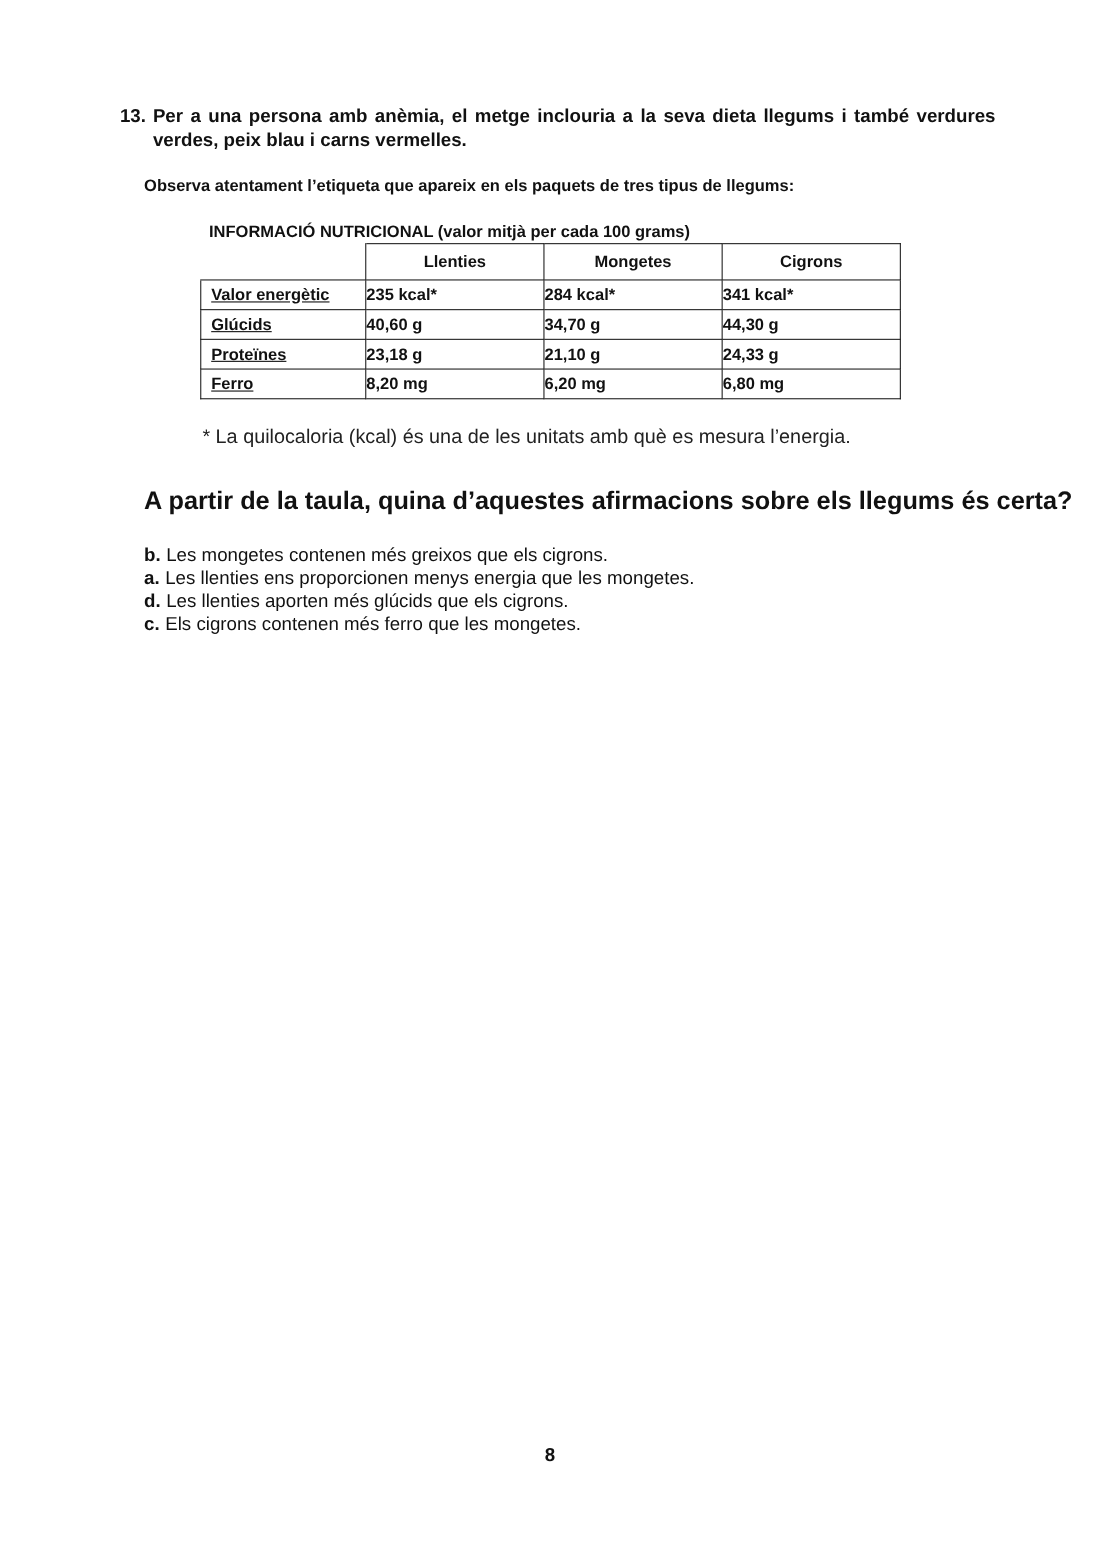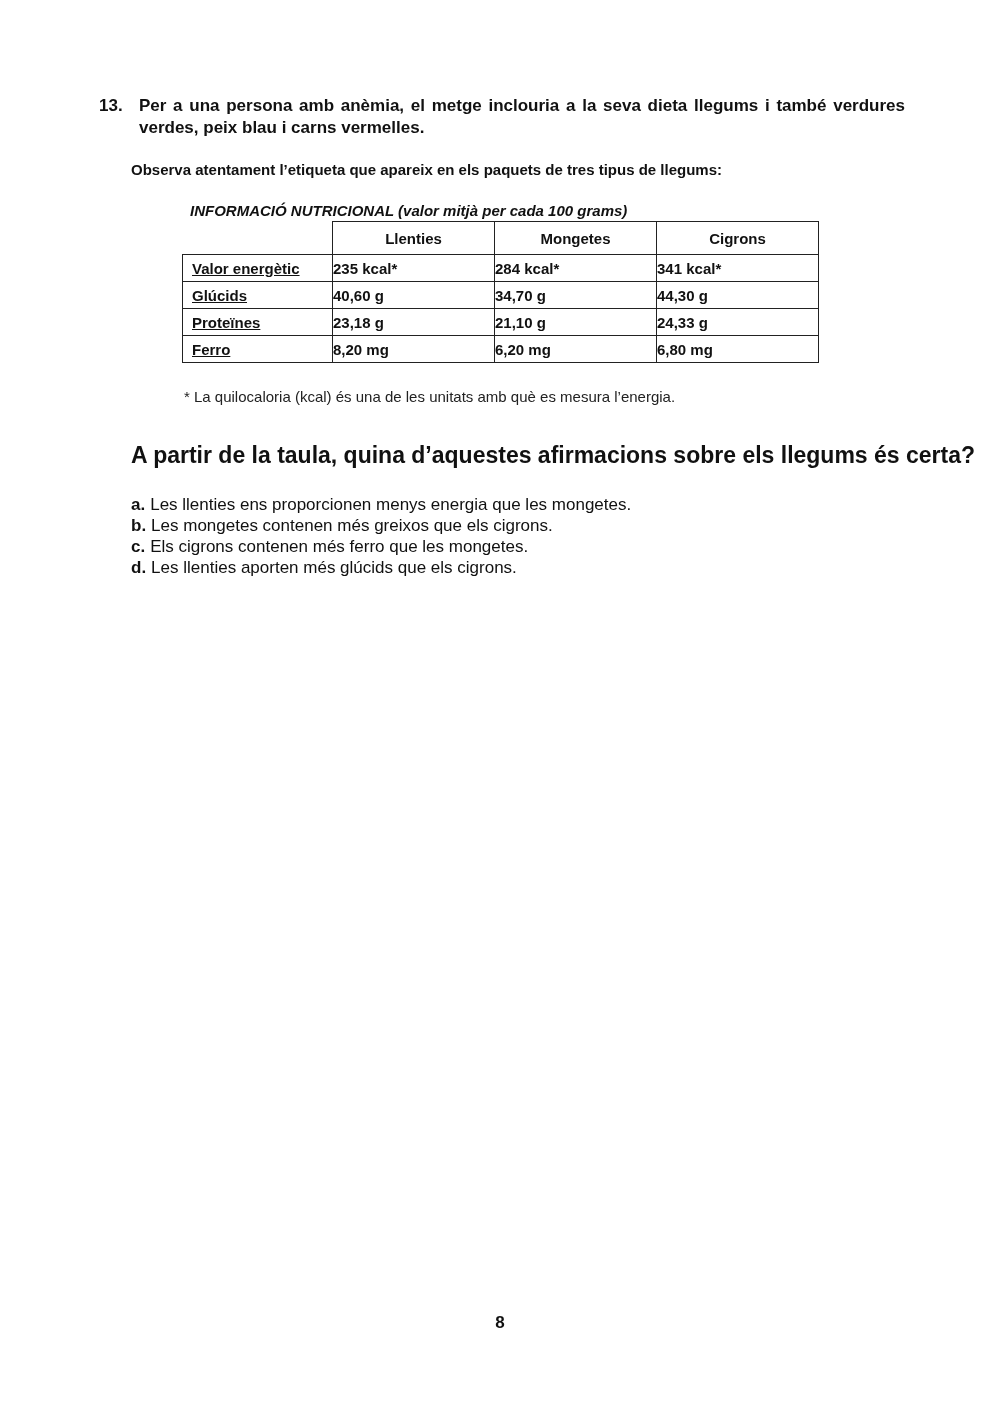--- a/index.html
+++ b/index.html
@@ -4,44 +4,44 @@
   <style>
     html, body { margin: 0; padding: 0; background: #ffffff; }
     body {
       width: 1000px; height: 1413px; position: relative; overflow: hidden;
       font-family: "Liberation Sans", sans-serif; color: #111;
     }
     .q-header {
       position: absolute; left: 95px; top: 95px; width: 810px;
       font-weight: bold; font-size: 17px; line-height: 22px;
     }
-    .q-num { position: absolute; left: 4px; top: 0; }
+    .q-num { position: absolute; left: 14px; top: 0; }
     .q-text { margin-left: 44px; text-align: justify; text-align-last: left; }
     .observe {
       position: absolute; left: 131px; top: 159px;
       font-weight: bold; font-size: 15px; line-height: 22px;
     }
     .table-title {
       position: absolute; left: 190px; top: 202px;
-      font-weight: bold; font-size: 15px; line-height: 18px; font-style: italic;
+      font-weight: bold; font-size: 15px; line-height: 18px;
     }
     table.nutri {
       position: absolute; left: 182px; top: 221px;
       border-collapse: collapse; font-size: 15px; font-weight: bold;
     }
     table.nutri td, table.nutri th {
       border: 1px solid #222; padding: 0; height: 26px;
     }
     table.nutri th { height: 32px; font-weight: bold; text-align: center; }
     table.nutri th.blank { border-left: none; border-top: none; }
     table.nutri td.rowlabel { width: 150px; text-align: left; padding-left: 9px; box-sizing: border-box; text-decoration: underline; }
     table.nutri td.val, table.nutri th.col { width: 161px; }
     .footnote {
       position: absolute; left: 184px; top: 389px;
-      font-size: 15px; line-height: 16px; color: #222;
+      font-size: 18px; line-height: 16px; color: #222;
     }
     .question2 {
       position: absolute; left: 131px; top: 444px;
       font-weight: bold; font-size: 23px; line-height: 22px;
     }
     .options {
       position: absolute; left: 131px; top: 494px;
       font-size: 17px; line-height: 21px;
       list-style: none; margin: 0; padding: 0;
     }
@@ -100,26 +100,26 @@
     </tr>
   </tbody>
 </table>
 
 <div class="footnote">* La quilocaloria (kcal) és una de les unitats amb què es mesura l’energia.</div>
 
 <div class="question2">A partir de la taula, quina d’aquestes afirmacions sobre els llegums és certa?</div>
 
 <ul class="options">
   <li>
+    <span class="opt-letter">b.</span><span>Les mongetes contenen més greixos que els cigrons.</span>
+  </li>
+  <li>
     <span class="opt-letter">a.</span><span>Les llenties ens proporcionen menys energia que les mongetes.</span>
   </li>
   <li>
-    <span class="opt-letter">b.</span><span>Les mongetes contenen més greixos que els cigrons.</span>
+    <span class="opt-letter">d.</span><span>Les llenties aporten més glúcids que els cigrons.</span>
   </li>
   <li>
     <span class="opt-letter">c.</span><span>Els cigrons contenen més ferro que les mongetes.</span>
-  </li>
-  <li>
-    <span class="opt-letter">d.</span><span>Les llenties aporten més glúcids que els cigrons.</span>
   </li>
 </ul>
 
 <div class="page-number">8</div>
 
 </body></html>

